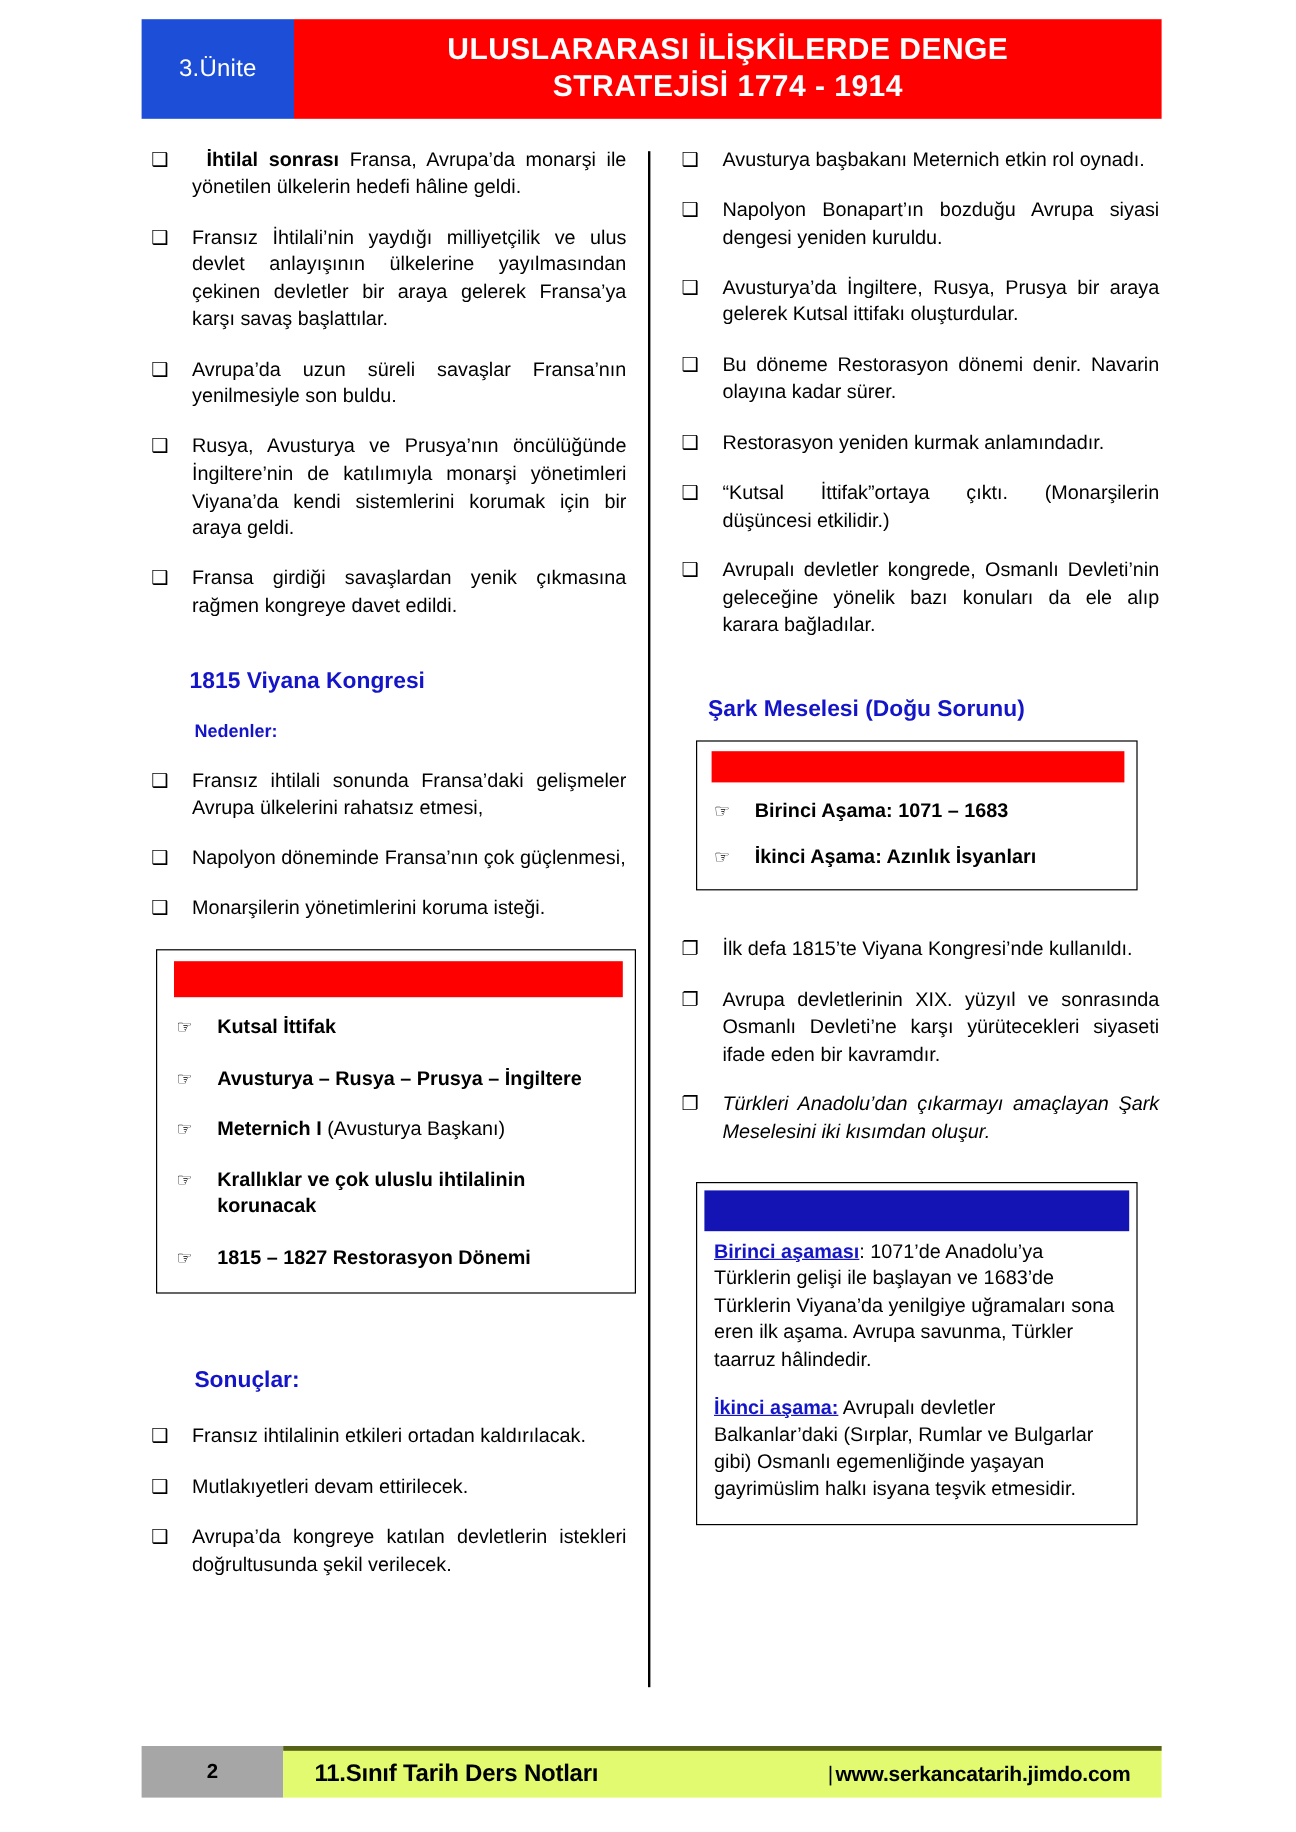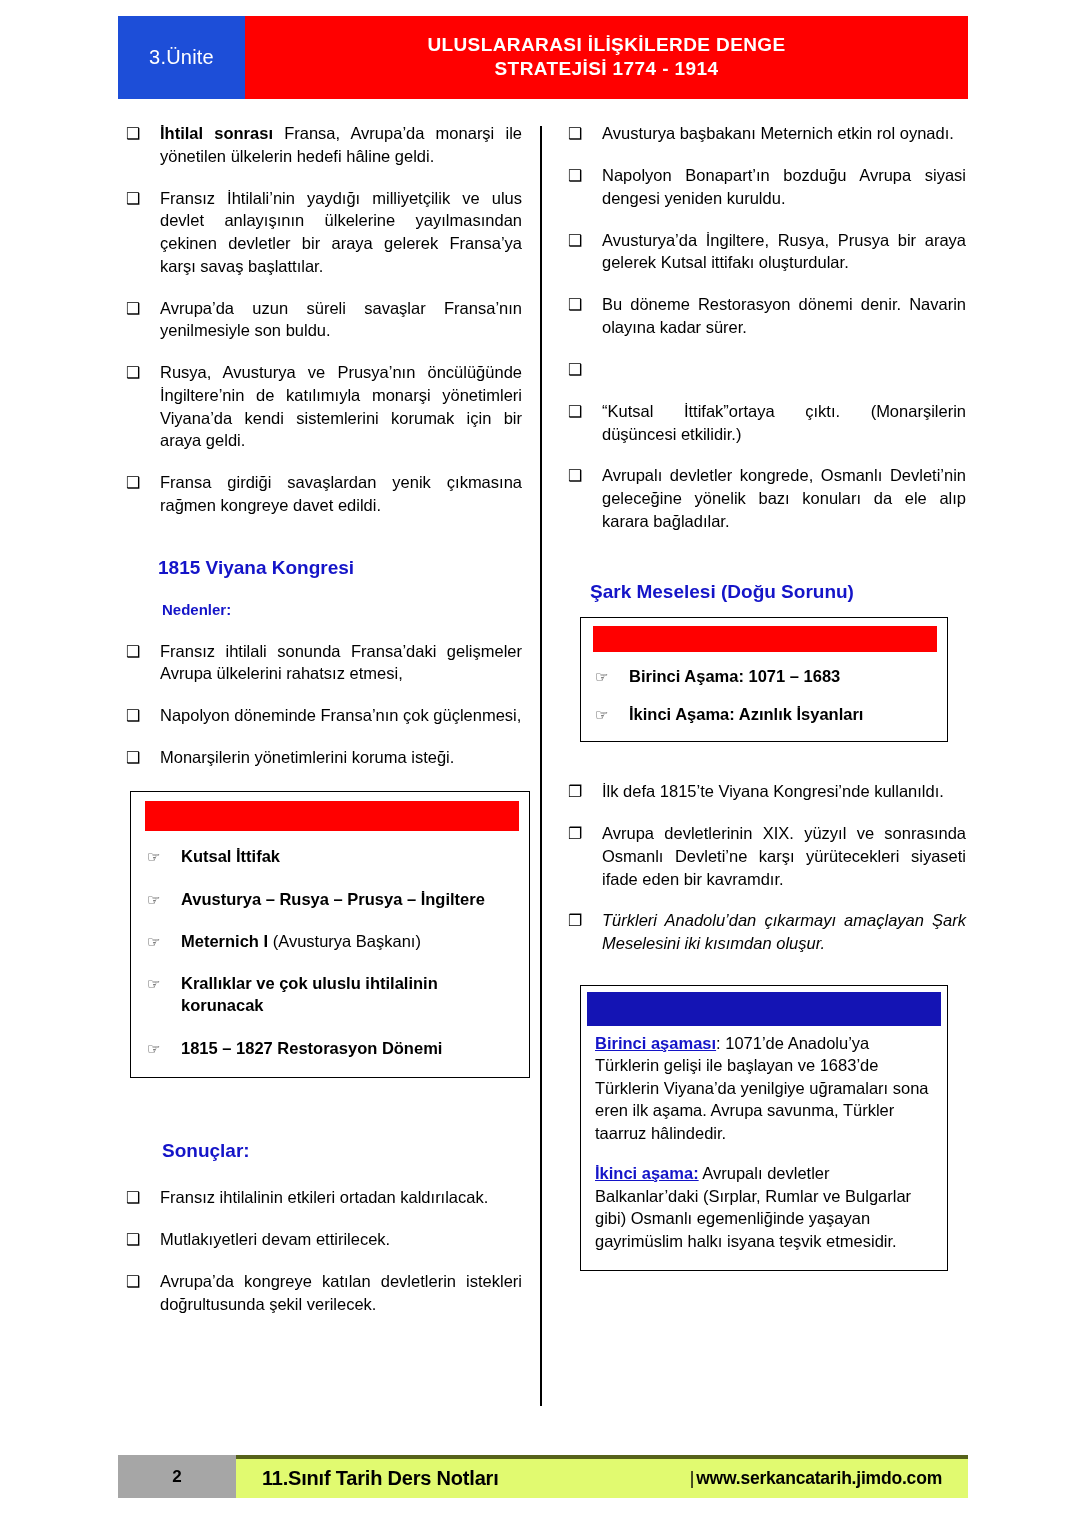--- a/index.html
+++ b/index.html
@@ -44,21 +44,21 @@
     flex: 1 1 auto;
     background: #FF0000;
     display: flex;
     flex-direction: column;
     align-items: center;
     justify-content: center;
     padding: 4px 10px 6px 10px;
   }
   .title-box .line {
     color: #ffffff;
-    font-size: 19px;
+    font-size: 25px;
     font-weight: bold;
     line-height: 1.22;
     letter-spacing: 0.4px;
     text-align: center;
     white-space: nowrap;
   }
 
   
   .divider {
     position: absolute;
@@ -88,21 +88,21 @@
     padding-top: 1px;
     color: #000;
   }
   .bullet .btext {
     flex: 1 1 auto;
     font-size: 16.5px;
     line-height: 1.38;
     text-align: justify;
     text-justify: inter-word;
   }
-  .bullet .btext b { font-weight: bold; }
+  .bullet .btext b { font-weight: bold; margin-left: 12px; }
   .bullet .btext.ital-u {
     font-style: italic;
     font-weight: 500;
   }
 
   
   .heading-main {
     color: #1414C8;
     font-size: 19px;
     font-weight: bold;
@@ -358,20 +358,21 @@
     <div class="bullet">
       <span class="marker">❑</span>
       <span class="btext">Avusturya’da  İngiltere,  Rusya, Prusya bir araya gelerek  Kutsal ittifakı oluşturdular.</span>
     </div>
     <div class="bullet">
       <span class="marker">❑</span>
       <span class="btext">Bu döneme Restorasyon  dönemi denir. Navarin  olayına kadar sürer.</span>
     </div>
     <div class="bullet">
       <span class="marker">❑</span>
+      <span class="btext">Restorasyon  yeniden kurmak anlamındadır.</span>
     </div>
     <div class="bullet">
       <span class="marker">❑</span>
       <span class="btext">“Kutsal İttifak”ortaya  çıktı. (Monarşilerin düşüncesi etkilidir.)</span>
     </div>
     <div class="bullet">
       <span class="marker">❑</span>
       <span class="btext">Avrupalı  devletler kongrede, Osmanlı Devleti’nin  geleceğine yönelik bazı konuları  da ele alıp karara bağladılar.</span>
     </div>
   </div>

